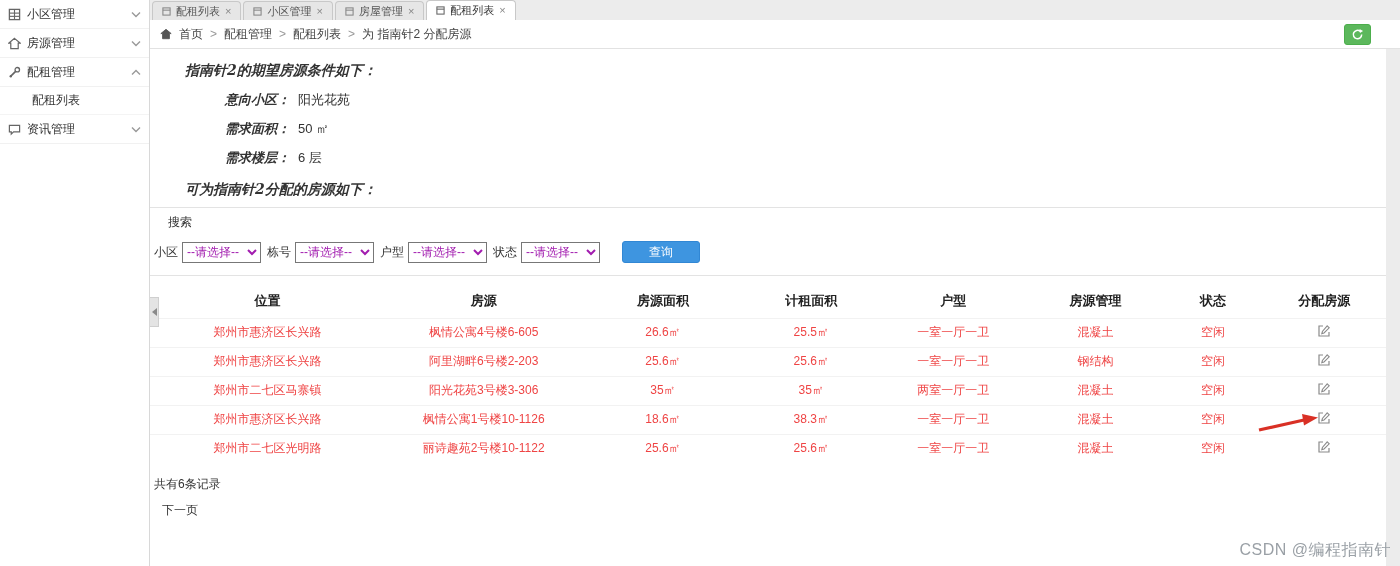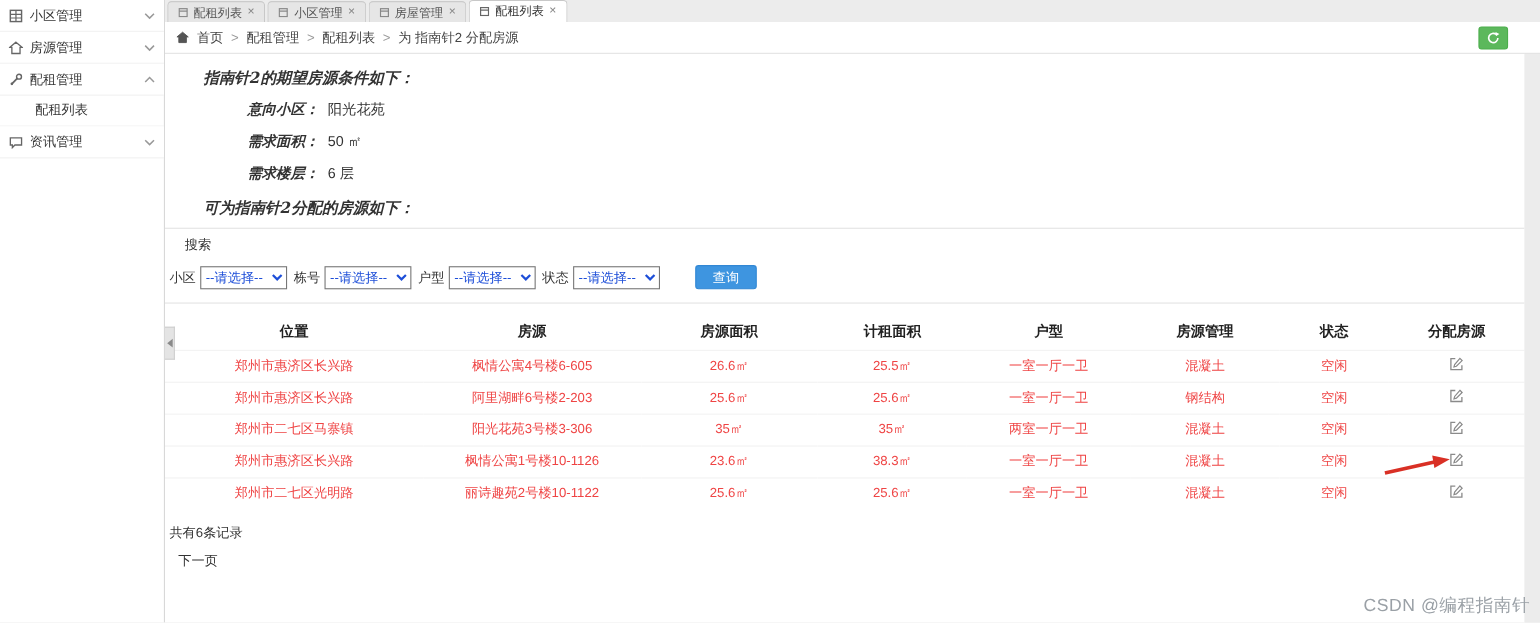--- a/index.html
+++ b/index.html
@@ -48,22 +48,22 @@
   .cond-value { font-family:"Liberation Sans","DejaVu Sans",sans-serif; font-size:13px; }
   .subtitle { margin:14px 0 0 35px; font-size:14px; font-weight:bold;
               font-family:"DejaVu Serif","Liberation Serif",serif; font-style:italic; }
   
   .search-panel { margin-top:8px; border-top:1px solid #e3e3e3; border-bottom:1px solid #e3e3e3;
                   padding:6px 0 12px 0; }
   .search-label { padding-left:18px; font-size:12px; color:#333; }
   .filters { display:flex; align-items:center; gap:4px; margin-top:10px; padding-left:2px; }
   .f-label { font-size:12px; color:#333; margin-left:2px; }
   .filters select { width:79px; height:21px; font-size:12px; border:1px solid #777;
-                    background:#fff; color:#1d4ed8; }
-  .query-btn { margin-left:28px; width:56px; height:22px; background:#3e95e0;
+                    background:#fff; color:#a21caf; }
+  .query-btn { margin-left:18px; width:78px; height:22px; background:#3e95e0;
                color:#fff; border:1px solid #3187d4; border-radius:3px; font-size:12px; cursor:pointer; }
   
   table { width:100%; border-collapse:collapse; margin-top:8px; table-layout:fixed; }
   th { height:34px; font-size:13px; font-weight:bold; color:#222; text-align:center; }
   td { height:29px; font-size:12px; color:#ef4444; text-align:center;
        border-top:1px solid #f2f2f2; overflow:hidden; white-space:nowrap; }
   .edit-btn { display:inline-block; width:14px; height:14px; cursor:pointer; }
   
   .record-count { margin:13px 0 0 4px; font-size:12px; color:#333; }
   .next-page { display:inline-block; margin:9px 0 0 12px; font-size:12px; color:#333; cursor:pointer; }
@@ -277,21 +277,21 @@
           <td>混凝土</td>
           <td>空闲</td>
           <td><span class="edit-btn"><svg viewBox="0 0 14 14" width="14" height="14">
                   <path d="M12 8 v4 H2 V2 h4" fill="none" stroke="#8a8a8a" stroke-width="1.2"></path>
                   <path d="M10.2 1.8 L12.2 3.8 L7 9 L4.8 9.6 L5.4 7.4 Z" fill="none" stroke="#8a8a8a" stroke-width="1.1"></path>
                 </svg></span></td>
         </tr>
         <tr class="trow">
           <td>郑州市惠济区长兴路</td>
           <td>枫情公寓1号楼10-1126</td>
-          <td>23.6㎡</td>
+          <td>18.6㎡</td>
           <td>38.3㎡</td>
           <td>一室一厅一卫</td>
           <td>混凝土</td>
           <td>空闲</td>
           <td><span class="edit-btn"><svg viewBox="0 0 14 14" width="14" height="14">
                   <path d="M12 8 v4 H2 V2 h4" fill="none" stroke="#8a8a8a" stroke-width="1.2"></path>
                   <path d="M10.2 1.8 L12.2 3.8 L7 9 L4.8 9.6 L5.4 7.4 Z" fill="none" stroke="#8a8a8a" stroke-width="1.1"></path>
                 </svg></span></td>
         </tr>
         <tr class="trow">

